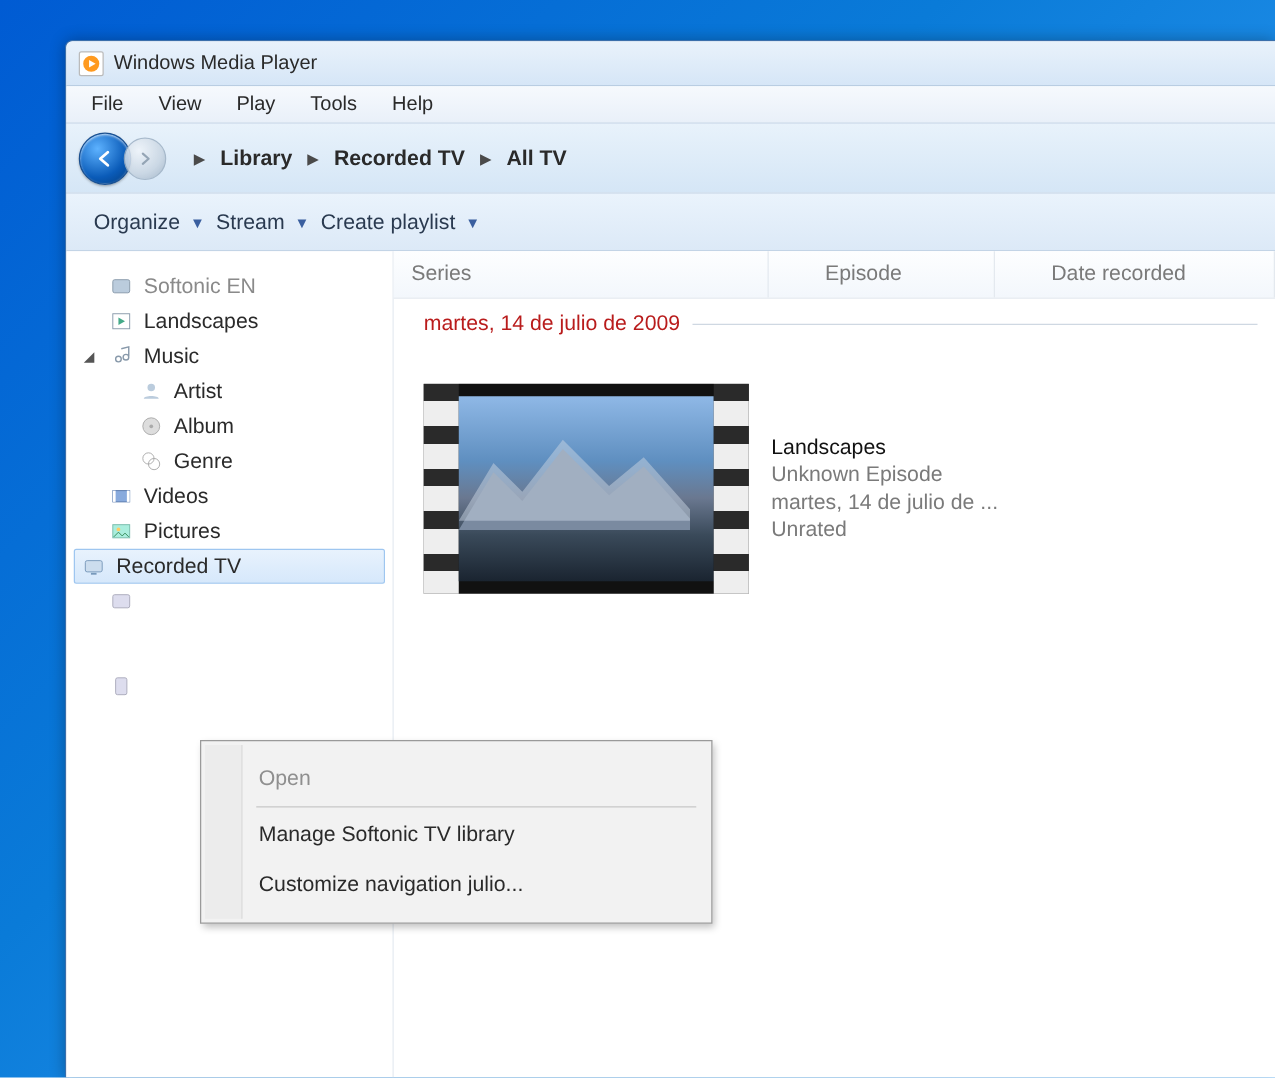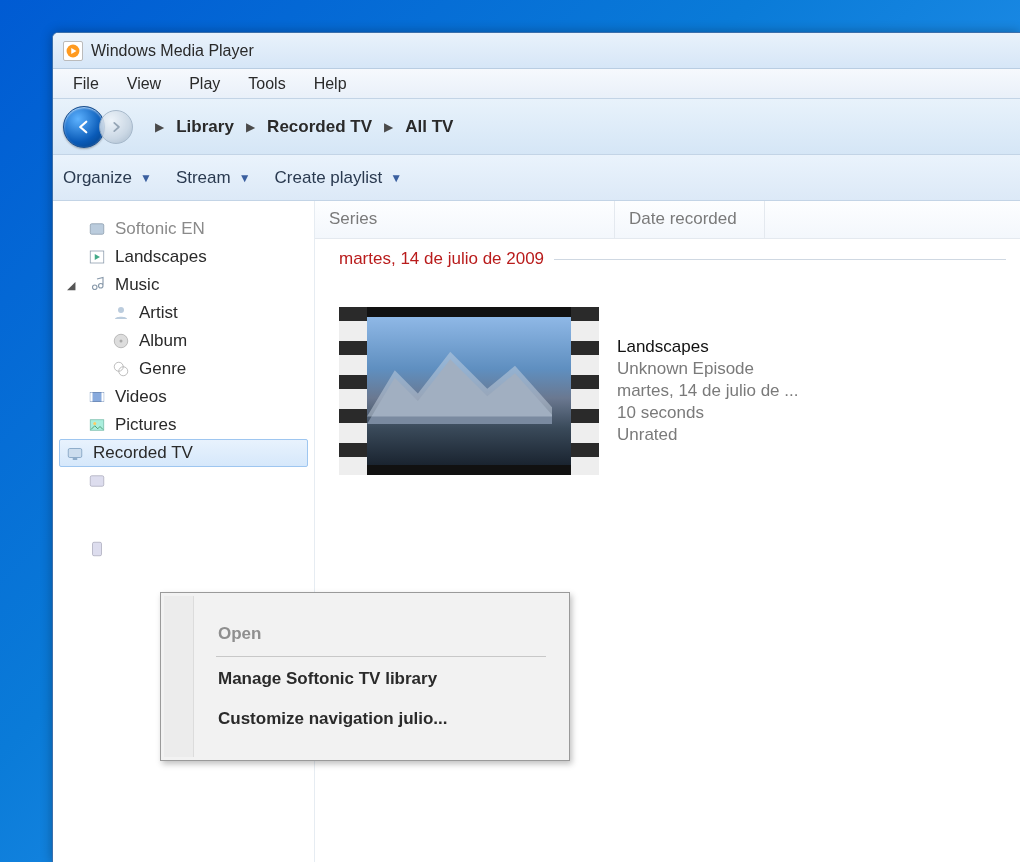--- a/index.html
+++ b/index.html
@@ -11,52 +11,52 @@
   .title-text { font-size: 16px; color: #2a2a2a; font-weight: 400; }
   .menubar { height: 30px; background: linear-gradient(#f6f9fd, #e9f0f9); border-bottom: 1px solid #c3d4e6; display: flex; align-items: center; padding: 0 6px; gap: 0; }
   .menu-item { padding: 4px 14px; font-size: 16px; color: #2a2a2a; cursor: default; }
   .navbar { height: 56px; background: linear-gradient(#e8f2fb, #d5e6f6); border-bottom: 1px solid #c3d4e6; display: flex; align-items: center; padding: 0 10px; gap: 4px; }
   .nav-buttons { display: flex; align-items: center; position: relative; }
   .nav-back { width: 42px; height: 42px; border-radius: 50%; background: radial-gradient(circle at 35% 30%, #5db2ff, #0a5bb8 60%, #033a7a); border: 1px solid #1a4f8f; display: flex; align-items: center; justify-content: center; box-shadow: inset 0 1px 2px rgba(255,255,255,.7), 0 1px 2px rgba(0,0,0,.3); }
   .nav-fwd { width: 34px; height: 34px; border-radius: 50%; background: radial-gradient(circle at 35% 30%, #f0f5fa, #c8d5e2 60%, #9db0c3); border: 1px solid #9db0c3; display: flex; align-items: center; justify-content: center; margin-left: -6px; z-index: -0; opacity:.85; }
   .bc { display: flex; align-items: center; margin-left: 12px; gap: 2px; }
   .bc-sep { color: #4a4a4a; font-size: 12px; padding: 0 6px; }
   .bc-item { font-size: 17px; color: #2a2a2a; padding: 2px 4px; font-weight: bold; }
-  .toolbar { height: 46px; background: linear-gradient(#eaf3fc, #dce9f7); border-bottom: 1px solid #c3d4e6; display: flex; align-items: center; padding: 0 10px; gap: 24px; }
+  .toolbar { height: 46px; background: linear-gradient(#eaf3fc, #dce9f7); border-bottom: 1px solid #c3d4e6; display: flex; align-items: center; padding: 0 22px; gap: 9px; }
   .tool-item { display: flex; align-items: center; gap: 8px; font-size: 17px; color: #2a3a50; }
   .tool-arrow { color: #3a5f9f; font-size: 12px; }
   .content { flex: 1; display: flex; background: #fff; position: relative; }
   .sidebar { width: 262px; padding: 14px 6px; border-right: 1px solid #e6ecf2; }
   .tree-item { display: flex; align-items: center; gap: 8px; padding: 4px 6px; font-size: 17px; color: #2a2a2a; border-radius: 2px; }
   .tree-item.dim { color: #8a8a8a; }
   .tree-item.sel { background: linear-gradient(#e8f2fd, #d6e8fb); border: 1px solid #9ec6f0; padding: 3px 5px; }
   .tree-sub { padding-left: 52px; }
   .tree-root { padding-left: 28px; }
   .tree-music { padding-left: 28px; position: relative; }
   .expander { position: absolute; left: 8px; top: 8px; color: #555; font-size: 11px; }
   .ticon { width: 20px; height: 20px; display: inline-flex; align-items: center; justify-content: center; }
   .main { flex: 1; position: relative; }
-  .cols { display: flex; height: 38px; border-bottom: 1px solid #e4e9ef; background: linear-gradient(#fdfeff, #f3f7fc); }
+  .cols { display: flex; height: 38px; border-bottom: 1px solid #e4e9ef; background: linear-gradient(#fdfeff, #f3f7fc); gap: 31px; }
   .col { padding: 8px 14px; font-size: 17px; color: #7a7a7a; border-right: 1px solid #e4e9ef; }
   .col:nth-child(1){ flex: 0 0 300px; }
   .col:nth-child(2){ flex: 0 0 150px; }
   .col:nth-child(3){ flex: 1; }
   .group-header { display: flex; align-items: center; padding: 10px 14px 6px 24px; gap: 10px; }
   .group-label { color: #b91c1c; font-size: 17px; }
   .group-line { flex:1; height:1px; background:#cfd8e2; }
   .item-row { display: flex; align-items: center; gap: 18px; padding: 32px 14px 14px 24px; }
   .thumb { width: 260px; height: 168px; background: #111; position: relative; display:flex; align-items:center; justify-content:center; }
   .thumb::before, .thumb::after { content:""; position:absolute; top:0; bottom:0; width:28px; background: repeating-linear-gradient(#2a2a2a 0 14px, #eee 14px 34px); }
   .thumb::before{ left:0; } .thumb::after{ right:0; }
   .thumb-inner { position:absolute; left:28px; right:28px; top:10px; bottom:10px; background: linear-gradient(#8fb8e6 0%, #5f8fc0 35%, #6a7890 55%, #3a4a5a 75%, #1a2430 100%); }
   .mountain { position:absolute; bottom:28%; left:0; right:0; height:50%; }
   .meta { display: flex; flex-direction: column; gap: 2px; font-size: 17px; }
   .meta .name { color: #111; font-weight: 400; }
   .meta .sub { color: #7a7a7a; }
-  .context-menu { position: absolute; left: 160px; top: 592px; width: 410px; background: #f2f2f2; border: 1px solid #9a9a9a; box-shadow: 2px 3px 6px rgba(0,0,0,.25); padding: 21px; font-weight: bold; }
+  .context-menu { position: absolute; left: 160px; top: 592px; width: 410px; background: #f2f2f2; border: 1px solid #9a9a9a; box-shadow: 2px 3px 6px rgba(0,0,0,.25); padding: 10px; }
   .cm-inner { background:#f2f2f2; }
   .cm-item { padding: 10px 12px 10px 36px; font-size: 17px; color: #2a2a2a; position:relative; }
   .cm-item.disabled { color: #8f8f8f; }
   .cm-sep { height:1px; background:#c8c8c8; margin: 2px 2px 2px 34px; }
   .cm-gutter { position:absolute; left:3px; top:3px; bottom:3px; width:30px; background:#ececec; border-right:1px solid #dcdcdc;}
 </style>
 </head>
 <body>
 
 <div class="window">
@@ -213,40 +213,40 @@
             <svg width="18" height="18" viewBox="0 0 24 24">
               <rect x="6" y="3" width="12" height="18" rx="2" fill="#dde" stroke="#aab"></rect>
             </svg>
           </span>
       </div>
     </div>
 
     <div class="main">
       <div class="cols">
         <div class="col">Series</div>
+        <div class="col">Episode</div>
         <div class="col">Date recorded</div>
       </div>
       <div class="group-header">
         <span class="group-label">martes, 14 de julio de 2009</span>
         <span class="group-line"></span>
       </div>
       <div class="item-row">
         <div class="thumb">
           <div class="thumb-inner">
             <svg class="mountain" viewBox="0 0 200 80" preserveAspectRatio="none">
               <path d="M0 80 L30 30 L55 55 L90 10 L130 50 L160 25 L200 70 L200 80 Z" fill="#7a8aa0"></path>
               <path d="M0 80 L30 30 L55 55 L90 10 L130 50 L160 25 L200 70 L200 80 Z" fill="#c8d4e2" opacity=".5" transform="translate(0,-8)"></path>
             </svg>
           </div>
         </div>
         <div class="meta">
           <span class="name">Landscapes</span>
           <span class="sub">Unknown Episode</span>
           <span class="sub">martes, 14 de julio de ...</span>
-          <span class="sub">10 seconds</span>
           <span class="sub">Unrated</span>
         </div>
       </div>
     </div>
   </div>
 </div>
 
 <div class="context-menu">
   <div class="cm-gutter"></div>
   <div class="cm-inner">

